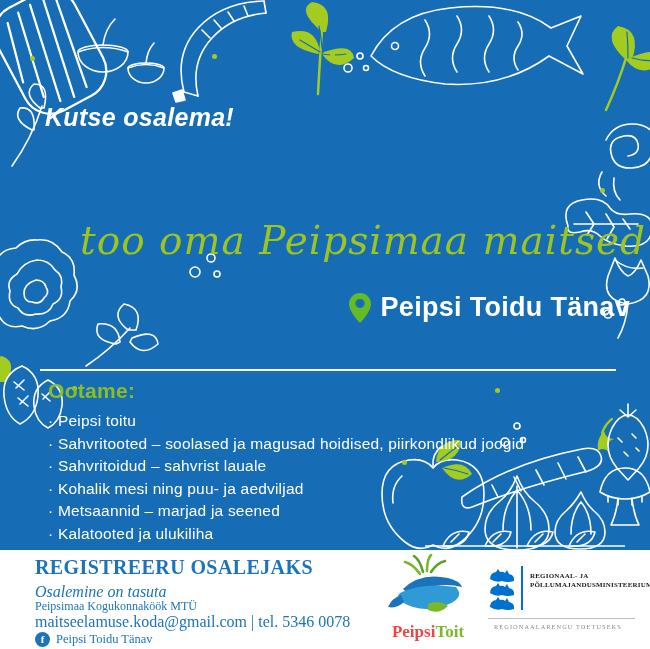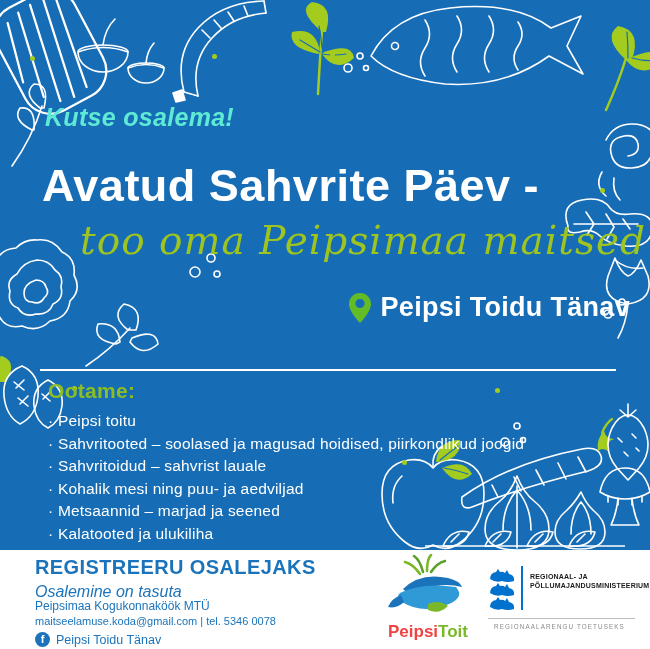--- a/index.html
+++ b/index.html
@@ -5,38 +5,38 @@
   html,body{margin:0;padding:0;background:#fff;}
   body{width:650px;height:649px;overflow:hidden;font-family:"Liberation Sans",sans-serif;position:relative;}
   .poster{position:absolute;left:0;top:0;width:650px;height:550px;background:#176DB5;overflow:hidden;}
   .doodle{position:absolute;}
   .doodle path,.doodle rect,.doodle circle,.doodle ellipse{fill:none;stroke:#fff;stroke-width:1.6;stroke-linecap:round;stroke-linejoin:round;}
   .doodle .gfill{fill:#A4CC1E;stroke:none;}
   .doodle .gvein{stroke:#176DB5;stroke-width:1.2;}
   .doodle .gstroke{stroke:#A4CC1E;}
   .gdot{position:absolute;width:5px;height:5px;border-radius:50%;background:#A4CC1E;}
 
-  .invite{position:absolute;left:45px;top:103px;color:#5eead4;font-size:25px;font-style:italic;font-weight:600;letter-spacing:.3px;}
+  .invite{position:absolute;left:45px;top:103px;color:#ffffff;font-size:25px;font-style:italic;font-weight:600;letter-spacing:.3px;}
   .title{position:absolute;left:42px;top:160px;color:#fff;font-size:45px;font-weight:700;letter-spacing:.5px;margin:0;white-space:nowrap;}
   .script{position:absolute;left:80px;top:218px;color:#9DC41F;font-size:39px;font-style:italic;font-family:"DejaVu Serif",serif;white-space:nowrap;letter-spacing:1px;}
   .location{position:absolute;right:20px;top:290px;text-align:right;color:#fff;font-weight:700;font-size:27px;line-height:35px;letter-spacing:.3px;}
   .loc-line1{display:flex;align-items:center;justify-content:flex-end;gap:9px;}
   .divider{position:absolute;left:40px;top:369px;width:576px;height:2px;background:#fff;}
   .expect{position:absolute;left:48px;top:379px;}
   .expect-heading{color:#8CBE23;font-size:21px;font-weight:700;letter-spacing:.3px;}
   .expect ul{list-style:none;margin:7px 0 0 0;padding:0;}
   .expect li{color:#fff;font-size:15.5px;line-height:22.6px;letter-spacing:.2px;}
   .expect li::before{content:"·  ";}
 
-  .footer{position:absolute;left:0;top:550px;width:624px;height:99px;background:#fff;}
+  .footer{position:absolute;left:0;top:550px;width:624px;height:99px;background:#fff;font-family:Liberation Serif, serif;}
   .footer-left{position:absolute;left:35px;top:6px;color:#1B74BB;}
   .reg-heading{font-size:20px;font-weight:700;letter-spacing:.4px;}
   .free-note{font-size:16px;font-style:italic;margin-top:5px;line-height:15px;}
   .org-name{font-size:12px;line-height:15px;}
-  .contact-line{font-size:11px;line-height:15px;}
+  .contact-line{font-size:16px;line-height:15px;}
   .fb-row{display:flex;align-items:center;gap:6px;margin-top:3px;font-size:12.5px;}
   .fb-icon{width:15px;height:15px;border-radius:50%;background:#1B74BB;color:#fff;font-weight:700;font-size:11px;display:flex;align-items:center;justify-content:center;line-height:1;}
 
   .pt-logo{position:absolute;left:372px;top:4px;width:112px;text-align:center;}
   .pt-text{font-size:17px;font-weight:700;margin-top:-2px;}
   .pt-blue{color:#ef4444;}
   .pt-green{color:#7AB829;}
 
   .ministry{position:absolute;left:488px;top:16px;width:150px;}
   .coa{position:absolute;left:0;top:2px;}
@@ -179,21 +179,20 @@
   </svg>
   <span class="gdot" style="left:30px;top:56px"></span>
   <span class="gdot" style="left:212px;top:54px"></span>
   <span class="gdot" style="left:330px;top:52px"></span>
   <span class="gdot" style="left:600px;top:188px"></span>
   <span class="gdot" style="left:72px;top:386px"></span>
   <span class="gdot" style="left:495px;top:388px"></span>
   <span class="gdot" style="left:402px;top:460px"></span>
 
   <div class="invite">Kutse osalema!</div>
-  <h1 class="title">Avatud Sahvrite Päev -</h1>
   <div class="script">too oma Peipsimaa maitsed lauale</div>
 
   <div class="location">
     <div class="loc-line1">
       <svg width="24" height="32" viewBox="0 0 24 32">
         <path d="M12 1 C5.9 1 1 5.9 1 12 c0 8 11 19 11 19 s11 -11 11 -19 C23 5.9 18.1 1 12 1z" fill="#63BC26"></path>
         <circle cx="12" cy="11.5" r="4.6" fill="#176DB5"></circle>
       </svg>
       <span>Peipsi Toidu Tänav</span>
     </div>

